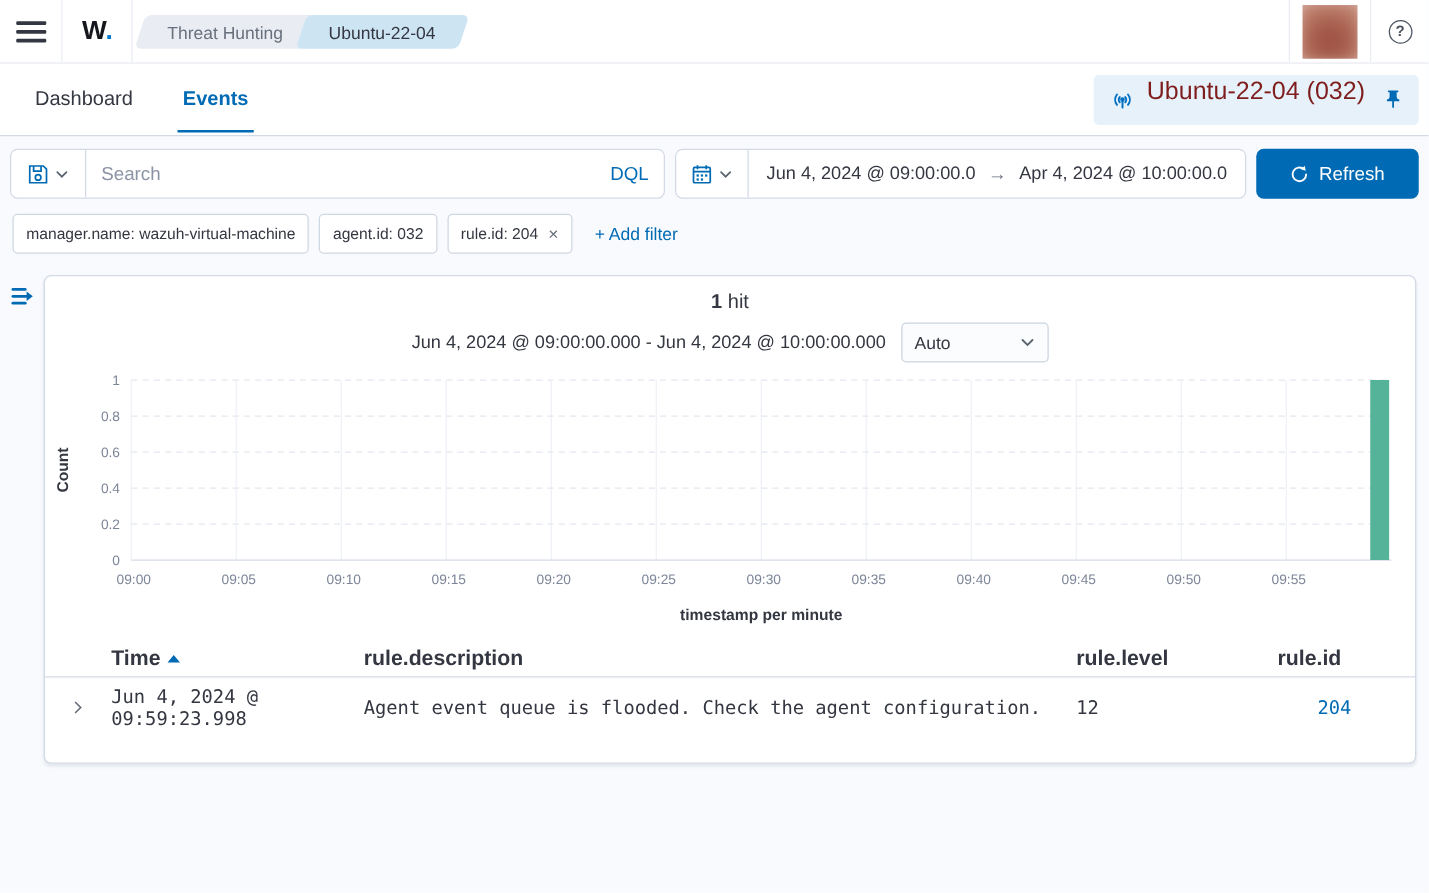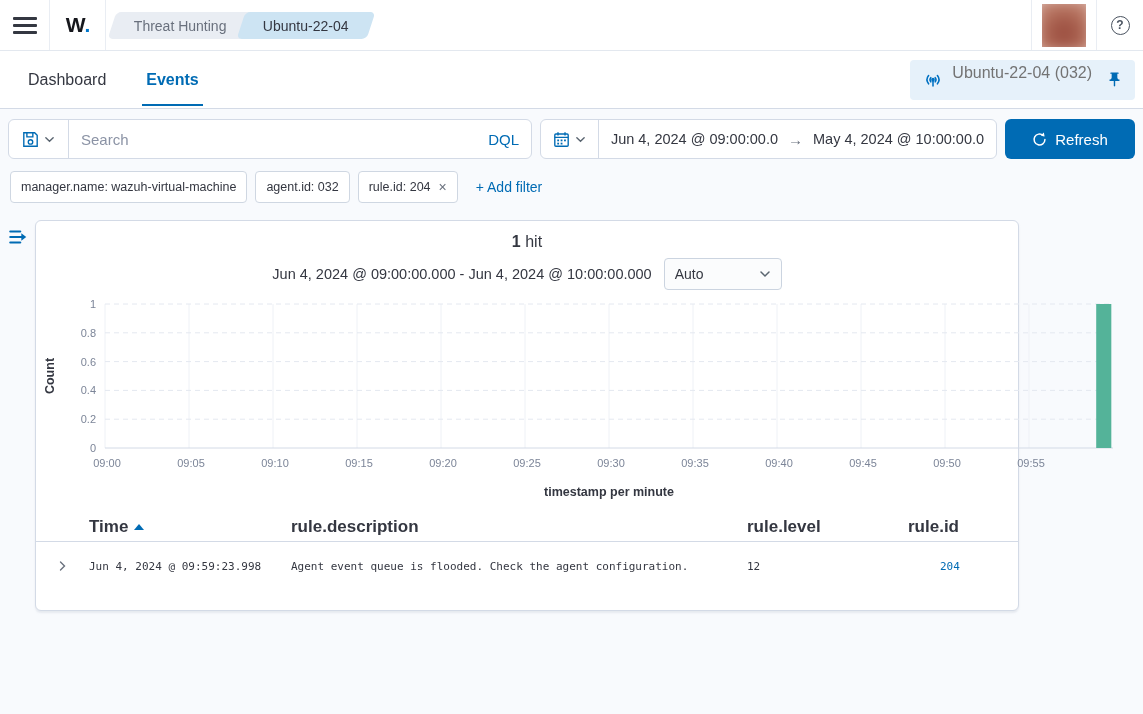--- a/index.html
+++ b/index.html
@@ -24,21 +24,21 @@
   .avatar-inner { width:100%; height:100%; transform:scale(1.35); filter:blur(5px);
       background:radial-gradient(circle at 50% 62%, #9e5243 18%, #b97763 55%, #c99384 80%, #cda092 100%); }
   .help-btn { width:46px; height:100%; display:flex; align-items:center; justify-content:center; cursor:pointer; }
   .help-circle { width:19px; height:19px; border:1.6px solid #4a5360; border-radius:50%; display:flex; align-items:center; justify-content:center; font-size:12px; font-weight:bold; color:#4a5360; }
 
   
   .tabrow { height:58px; background:#fff; border-bottom:1px solid #d3dae6; display:flex; align-items:center; padding:0 8px 0 24px; }
   .tab { font-size:16px; padding:17px 4px 15px; margin-right:32px; cursor:pointer; color:#343741; border-bottom:2px solid transparent; }
   .tab.active { color:#006bb4; font-weight:700; border-bottom-color:#006bb4; }
   .agent-badge { margin-left:auto; background:#e6f1fa; border-radius:4px; height:40px; display:flex; align-items:center; padding:0 12px; cursor:pointer; }
-  .agent-badge .label { color:#737373; font-size:16px; margin:0 14px 13px 8px; }
+  .agent-badge .label { color:#7f1d1d; font-size:20px; margin:0 14px 13px 8px; }
 
   
   .querybar { display:flex; margin:10px 8px 0 8px; height:40px; gap:8px; }
   .search-group { flex:1; display:flex; background:#fff; border:1px solid #d3dae6; border-radius:6px; overflow:hidden; }
   .save-box { width:60px; display:flex; align-items:center; justify-content:center; gap:5px; border-right:1px solid #d3dae6; cursor:pointer; }
   .search-field { flex:1; display:flex; align-items:center; padding:0 12px; }
   .search-field input { border:none; outline:none; flex:1; font-size:15px; font-family:"Liberation Sans",sans-serif; color:#343741; background:transparent; }
   .search-field input::placeholder { color:#8b93a5; }
   .dql { color:#006bb4; font-size:15px; cursor:pointer; padding-left:10px; }
   .date-group { width:457px; display:flex; background:#fff; border:1px solid #d3dae6; border-radius:6px; overflow:hidden; }
@@ -51,40 +51,40 @@
 
   
   .filterrow { display:flex; align-items:center; margin:12px 8px 0 10px; gap:8px; }
   .pill { background:#fff; border:1px solid #cfd7e2; border-radius:4px; height:32px; display:flex; align-items:center; padding:0 10px; font-size:12.5px; color:#343741; cursor:pointer; }
   .pill .x { margin-left:8px; color:#69707d; font-size:14px; cursor:pointer; }
   .add-filter { color:#006bb4; font-size:14px; margin-left:10px; cursor:pointer; }
 
   
   .content-row { display:flex; margin-top:17px; }
   .collapse-col { width:35px; display:flex; justify-content:center; padding-top:6px; }
-  .panel { width:984px; height:391px; background:#fff; border:1px solid #d3dae6; border-radius:6px;
+  .panel { width:1098px; height:391px; background:#fff; border:1px solid #d3dae6; border-radius:6px;
       box-shadow:0 2px 2px rgba(152,162,179,.18); padding-top:12px; }
   .hits-line { text-align:center; font-size:16px; height:20px; }
   .hits-count { font-weight:bold; }
   .range-row { display:flex; align-items:center; justify-content:center; gap:12px; margin-top:5px; height:32px; }
   .range-label { font-size:14.5px; color:#343741; }
   .interval-select { width:118px; height:32px; background:#fbfcfd; border:1px solid #cbd4e0; border-radius:4px; display:flex; align-items:center;
       justify-content:space-between; padding:0 10px; font-size:14px; color:#343741; cursor:pointer; }
   .chart-wrap { margin-top:2px; }
   .chart-wrap svg { display:block; }
   .tick-label { fill:#7c8598; font-size:11px; font-family:"Liberation Sans",sans-serif; }
   .axis-title { fill:#343741; font-size:12.5px; font-weight:bold; font-family:"Liberation Sans",sans-serif; }
 
   
   .etable { margin-top:12px; }
   .t-head, .t-row { display:grid; grid-template-columns:53px 202px 1fr 161px 110px; align-items:center; }
   .t-head { height:30px; border-bottom:1px solid #d3dae6; font-size:17px; font-weight:bold; }
   .th-time { display:flex; align-items:center; gap:6px; cursor:pointer; }
   .sort-caret { width:0; height:0; border-left:5px solid transparent; border-right:5px solid transparent; border-bottom:6px solid #006bb4; }
-  .t-row { height:48px; font-family:"DejaVu Sans Mono","Liberation Mono",monospace; font-size:11px; }
+  .t-row { height:48px; font-family:"DejaVu Sans Mono","Liberation Mono",monospace; font-size:15px; }
   .expand-cell { display:flex; justify-content:center; cursor:pointer; }
   .rule-id-link { color:#006bb4; cursor:pointer;margin-left:32px; }
 </style>
 </head>
 <body>
 
 <div class="topbar">
   <div class="hamburger">
     <div class="bars">
         <span></span>
@@ -177,21 +177,21 @@
             <rect x="7.2" y="11" width="1.7" height="1.7"></rect>
         </g>
       </svg>
       <svg width="11" height="11" viewBox="0 0 12 12">
         <polyline points="2,4 6,8 10,4" fill="none" stroke="#5a6570" stroke-width="1.5" stroke-linecap="round"></polyline>
       </svg>
     </div>
     <div class="date-range">
       <span class="date-part">Jun 4, 2024 @ 09:00:00.0</span>
       <span class="range-arrow">→</span>
-      <span class="date-part">May 4, 2024 @ 10:00:00.0</span>
+      <span class="date-part">Apr 4, 2024 @ 10:00:00.0</span>
     </div>
   </div>
   <button class="refresh-btn">
     <svg width="15" height="15" viewBox="0 0 16 16">
       <path d="M13.8 8 a5.8 5.8 0 1 1 -1.9 -4.3" fill="none" stroke="#fff" stroke-width="1.6" stroke-linecap="round"></path>
       <polygon points="12.6,0.6 13.4,4.9 9.4,3.7" fill="#fff"></polygon>
     </svg>
     <span>Refresh</span>
   </button>
 </div>

